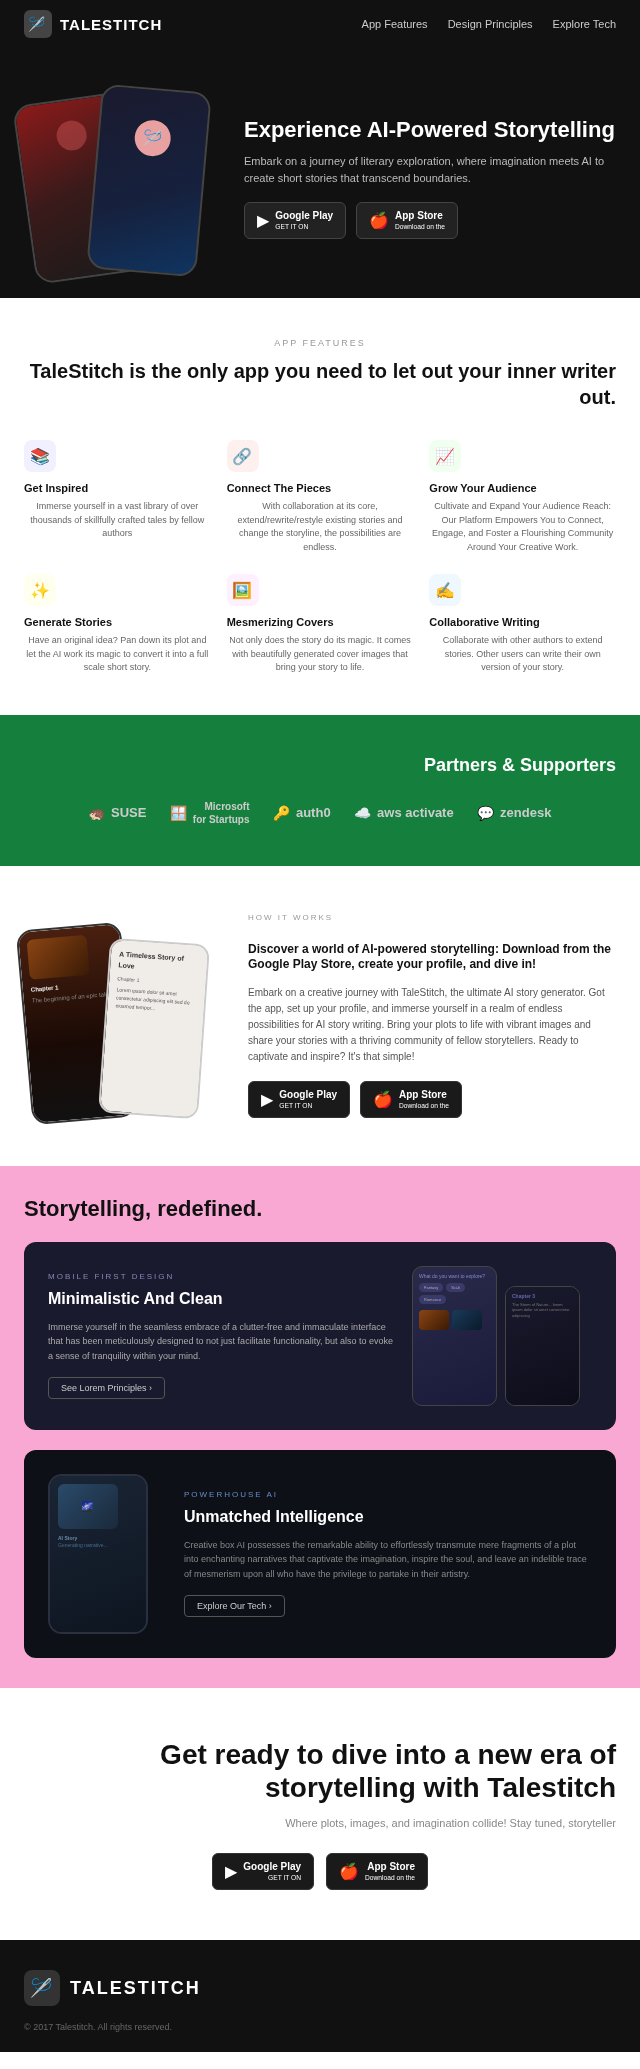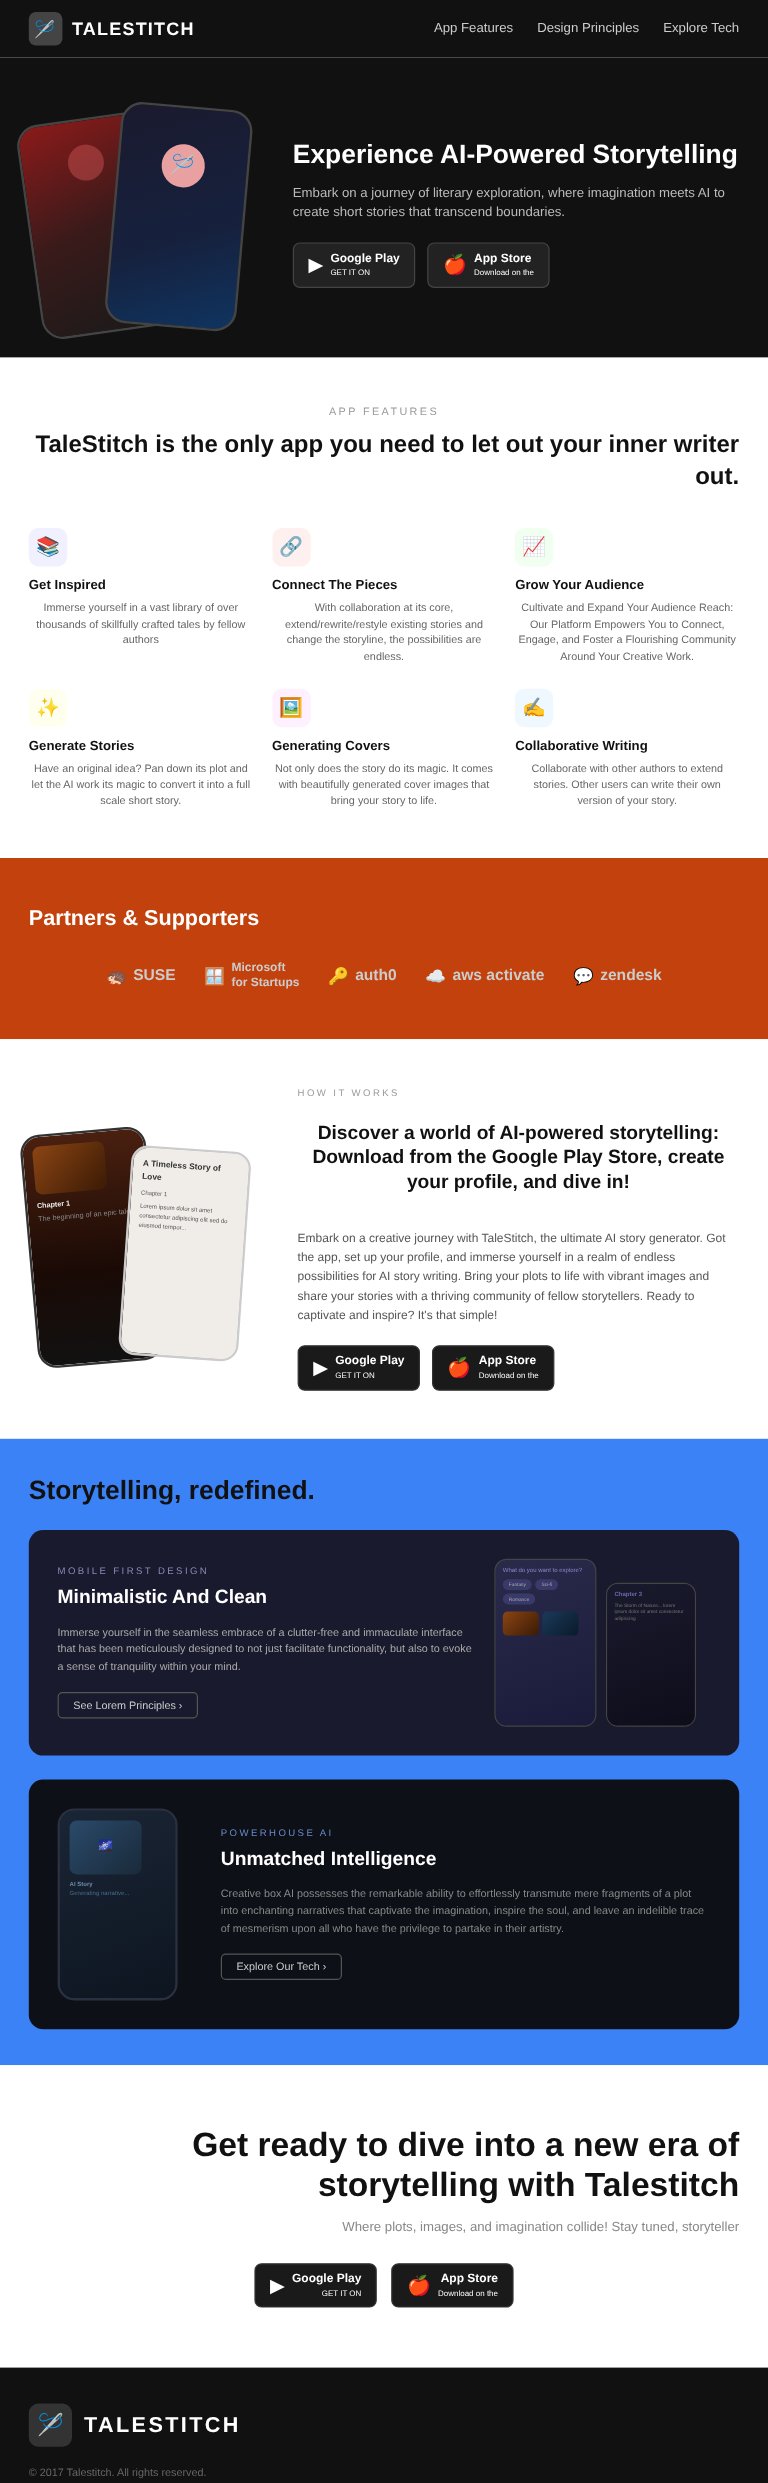--- a/index.html
+++ b/index.html
@@ -165,23 +165,23 @@
     }
     .feature-item p {
       font-size: 9px;
       color: #666;
       line-height: 1.5;
       text-align: center;
     }
 
     
     .partners {
-      background: #c2410c;
+      background: #15803d;
       padding: 40px 24px;
-      text-align: left;
+      text-align: right;
     }
     .partners-title {
       font-size: 18px;
       font-weight: 700;
       color: #fff;
       margin-bottom: 24px;
     }
     .partners-logos {
       display: flex;
       justify-content: center;
@@ -247,38 +247,37 @@
     }
     .hiw-content { flex: 1; }
     .hiw-label {
       font-size: 8px;
       letter-spacing: 2px;
       color: #999;
       text-transform: uppercase;
       margin-bottom: 20px;
     }
     .hiw-title {
-      font-size: 16px;
+      font-size: 12px;
       font-weight: 800;
       color: #111;
       line-height: 1.3;
-      margin-bottom: 28px;
-      text-align: center;
+      margin-bottom: 12px;
     }
     .hiw-text {
       font-size: 10px;
       color: #555;
       line-height: 1.6;
       margin-bottom: 16px;
     }
 
     
     .storytelling {
       padding: 30px 24px;
-      background: #3b82f6;
+      background: #f9a8d4;
     }
     .storytelling-title {
       font-size: 22px;
       font-weight: 800;
       color: #111;
       margin-bottom: 20px;
     }
 
     
     .design-card {
@@ -530,21 +529,21 @@
     </div>
 
     <div class="feature-item">
       <div class="feature-icon" style="background:#fffff0;">✨</div>
       <h4>Generate Stories</h4>
       <p>Have an original idea? Pan down its plot and let the AI work its magic to convert it into a full scale short story.</p>
     </div>
 
     <div class="feature-item">
       <div class="feature-icon" style="background:#fff0ff;">🖼️</div>
-      <h4>Generating Covers</h4>
+      <h4>Mesmerizing Covers</h4>
       <p>Not only does the story do its magic. It comes with beautifully generated cover images that bring your story to life.</p>
     </div>
 
     <div class="feature-item">
       <div class="feature-icon" style="background:#f0f8ff;">✍️</div>
       <h4>Collaborative Writing</h4>
       <p>Collaborate with other authors to extend stories. Other users can write their own version of your story.</p>
     </div>
 
   </div>

